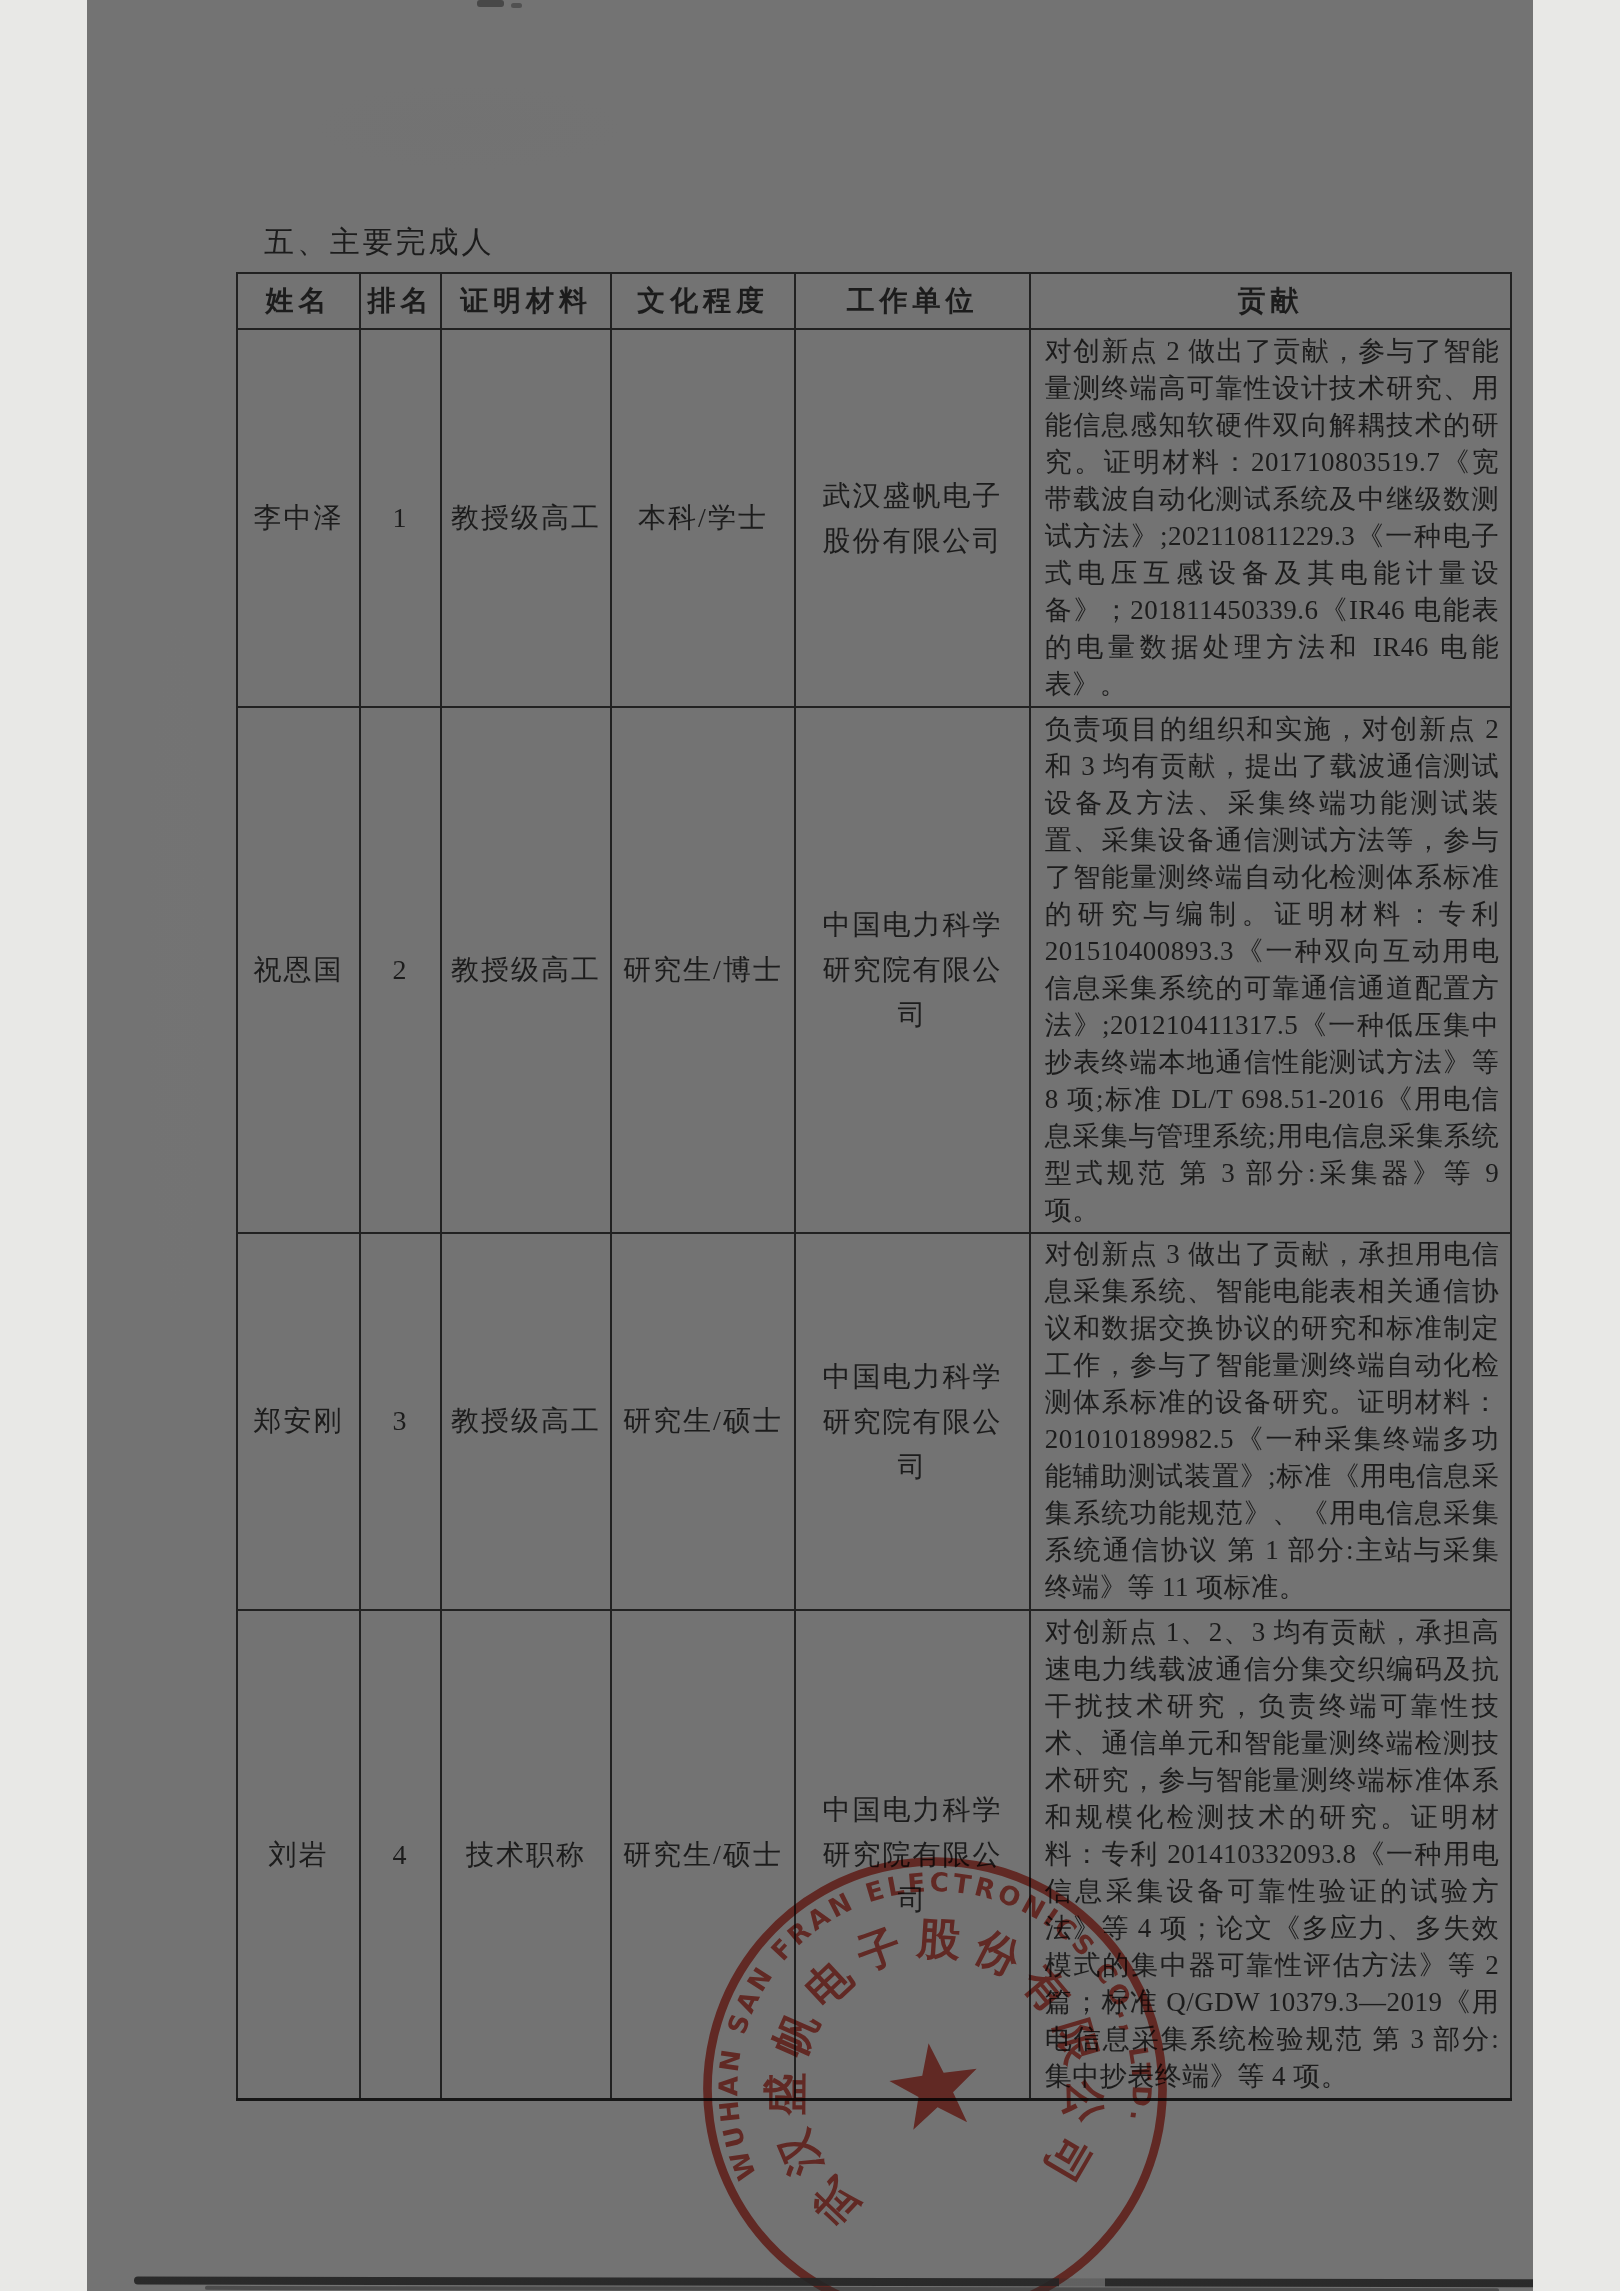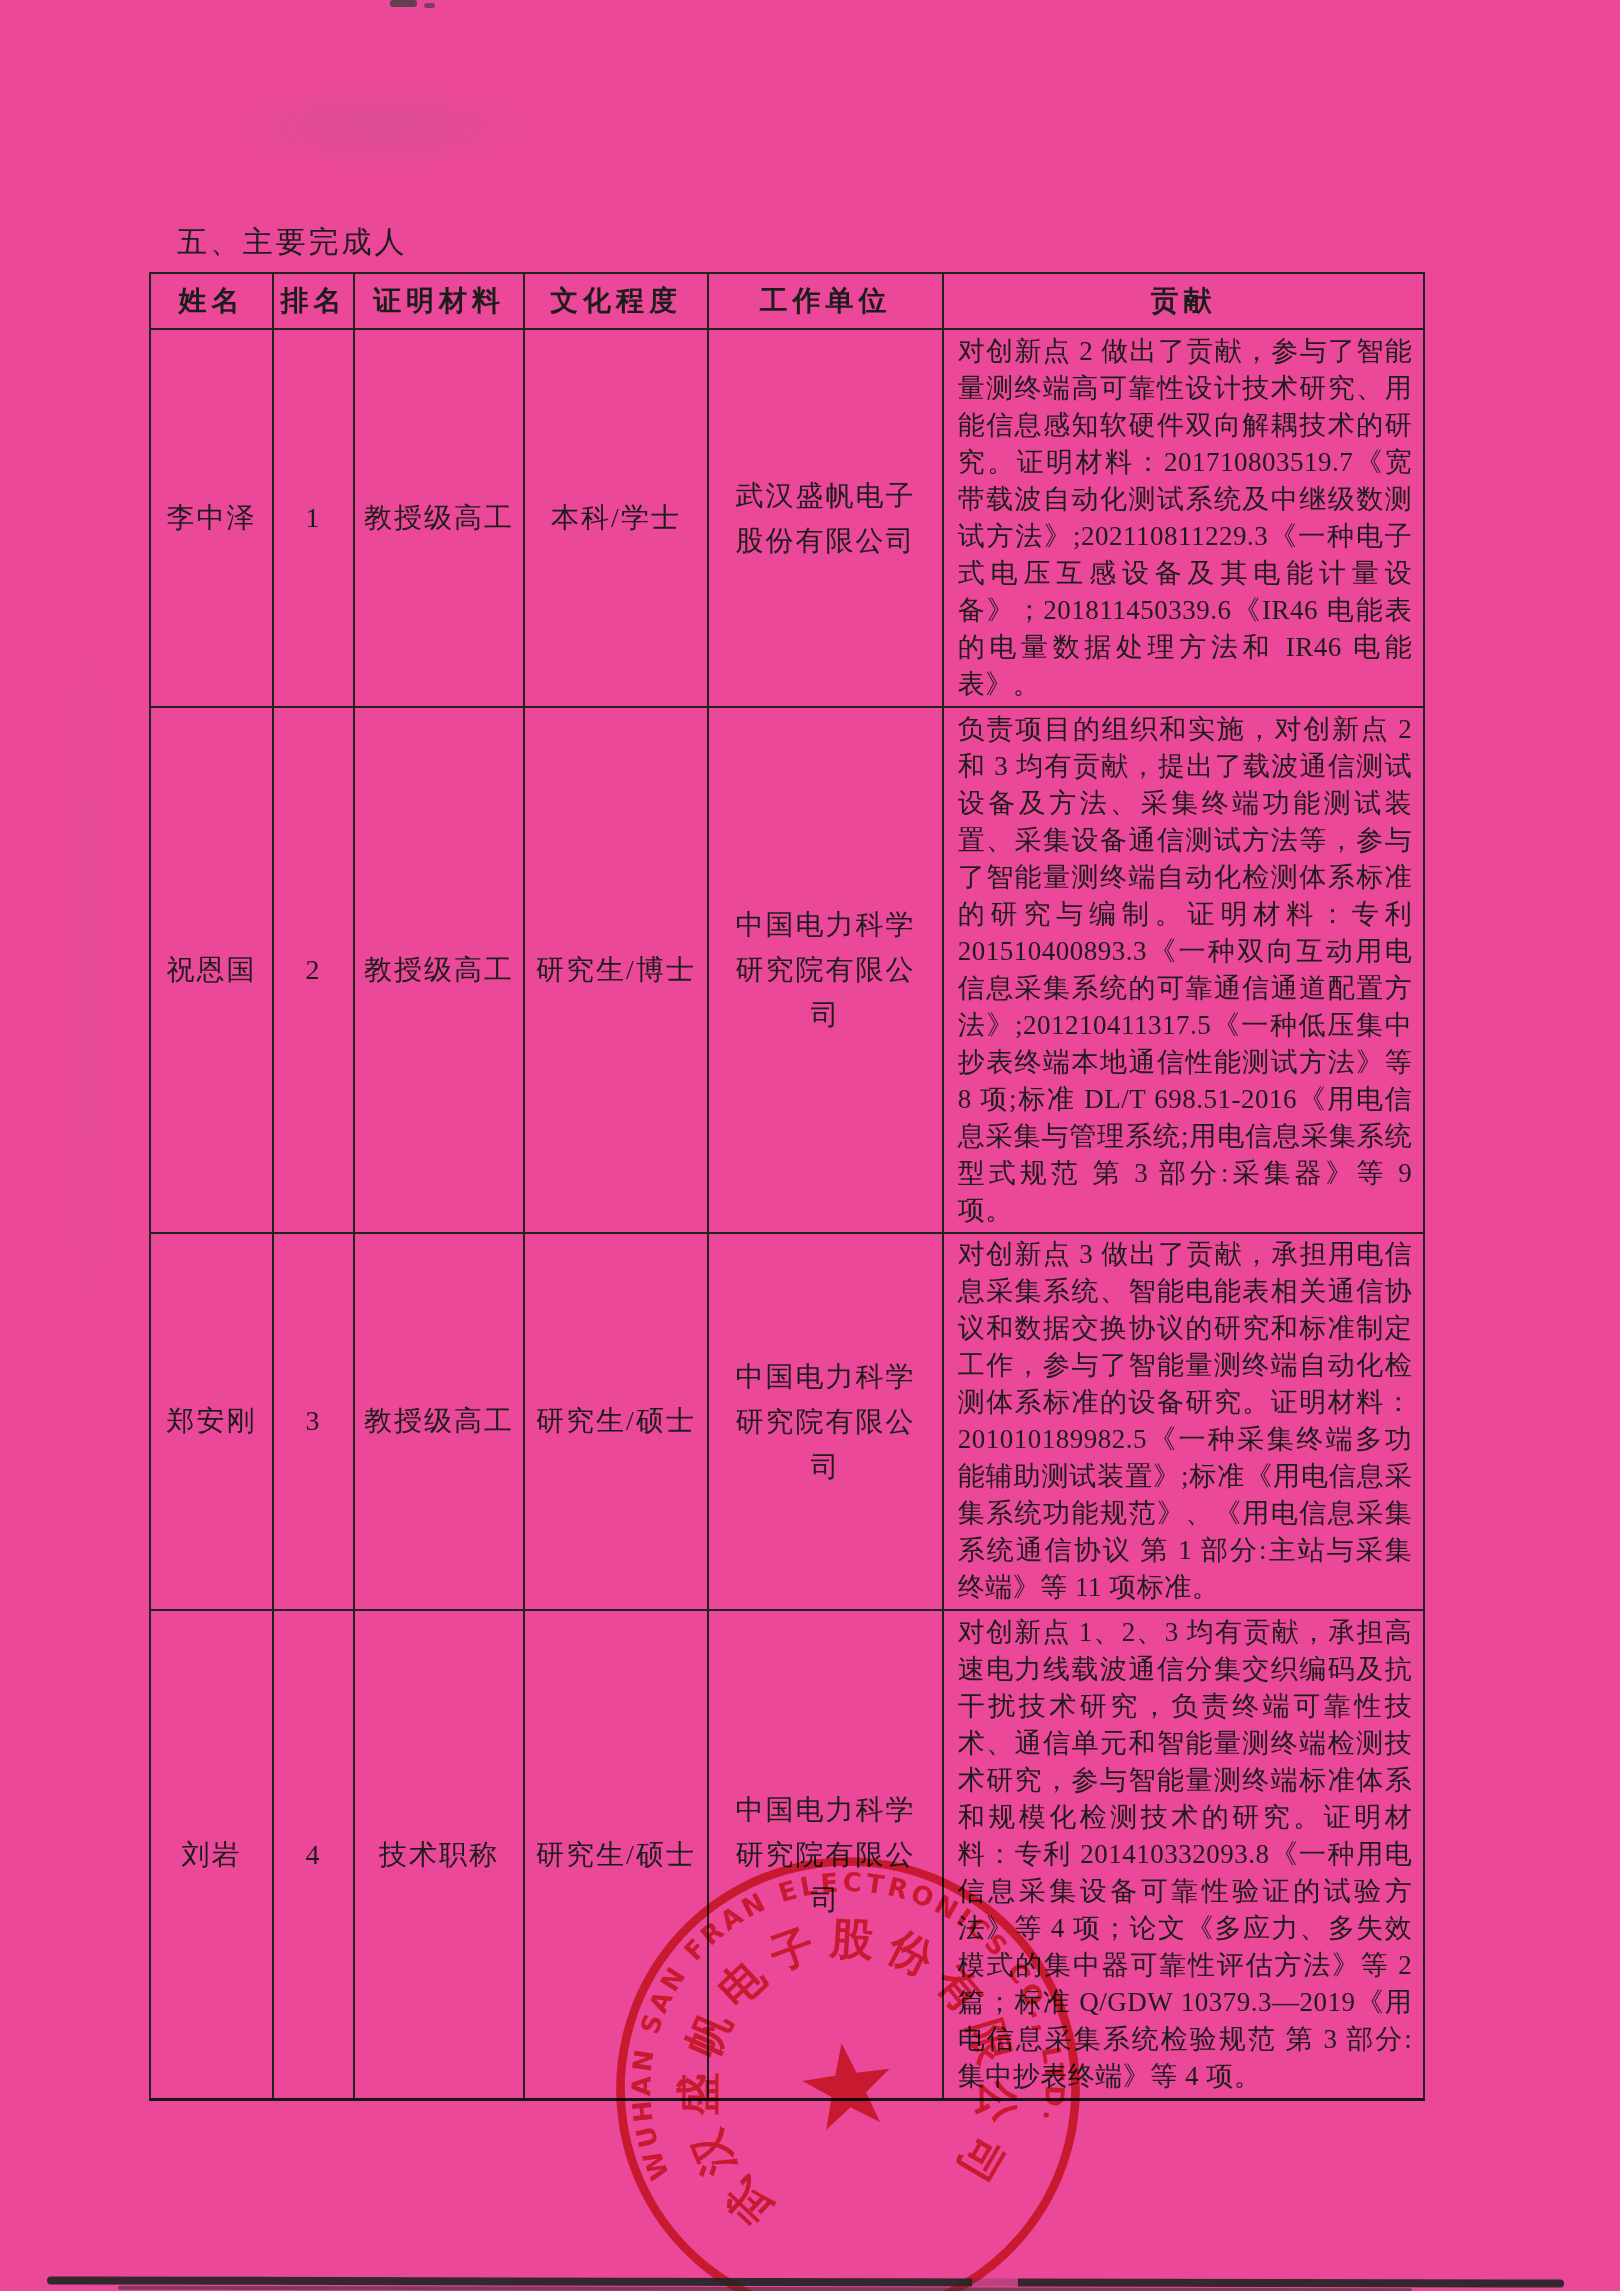--- a/index.html
+++ b/index.html
@@ -1,18 +1,18 @@
 <!DOCTYPE html>
 <html><head>
 <meta charset="utf-8">
 <style>
   html,body{margin:0;padding:0;background:#e8e8e6;}
   .page{
-    position:relative;width:1620px;height:2292px;margin:0 auto;
-    background:#ec4899;overflow:hidden;
+    position:relative;width:1446px;height:2292px;margin:0 auto;
+    background:#737373;overflow:hidden;
     font-family:"Liberation Serif","DejaVu Serif",serif;color:#1c1c1c;
   }
   .smudge{position:absolute;pointer-events:none;}
   .smudge-a{left:225px;top:83px;width:314px;height:88px;
     background:radial-gradient(ellipse at center, rgba(110,110,110,.14), transparent 70%);}
   .smudge-b{left:59px;top:627px;width:59px;height:686px;
     background:radial-gradient(ellipse at center, rgba(120,120,120,.08), transparent 75%);}
   .speck{position:absolute;background:#3a3a3a;border-radius:2.9px;}
   .speck-1{left:390px;top:0;width:27.4px;height:6.9px;opacity:.75;}
   .speck-2{left:424px;top:2.9px;width:10.8px;height:4.9px;opacity:.6;}

